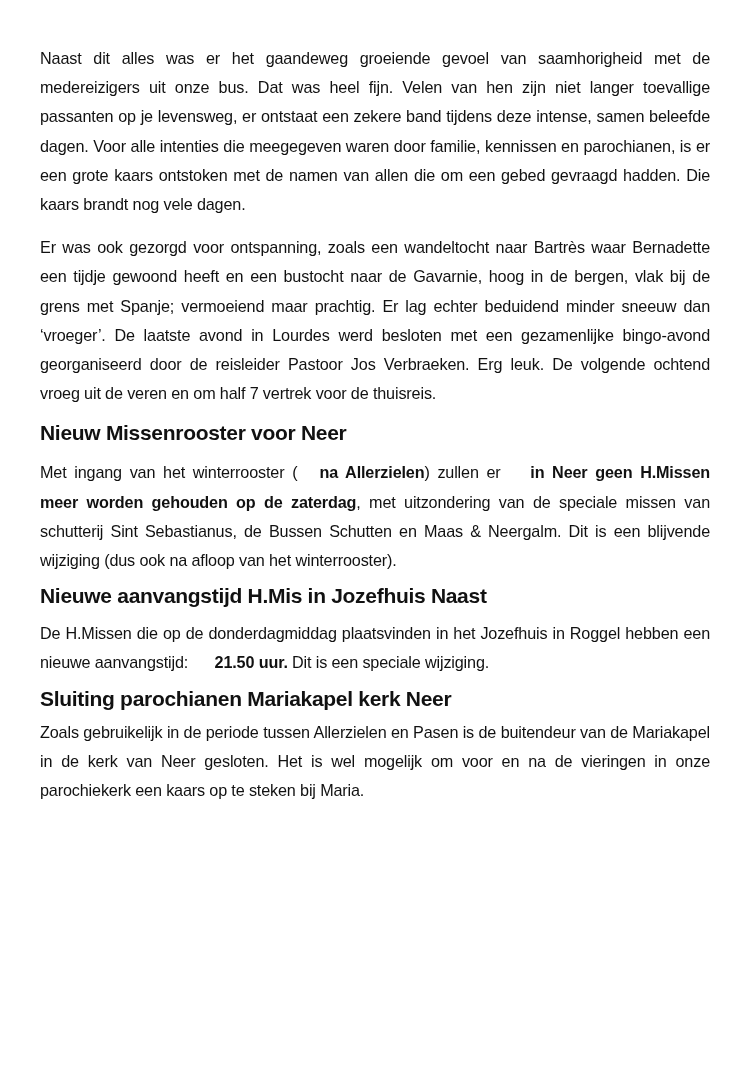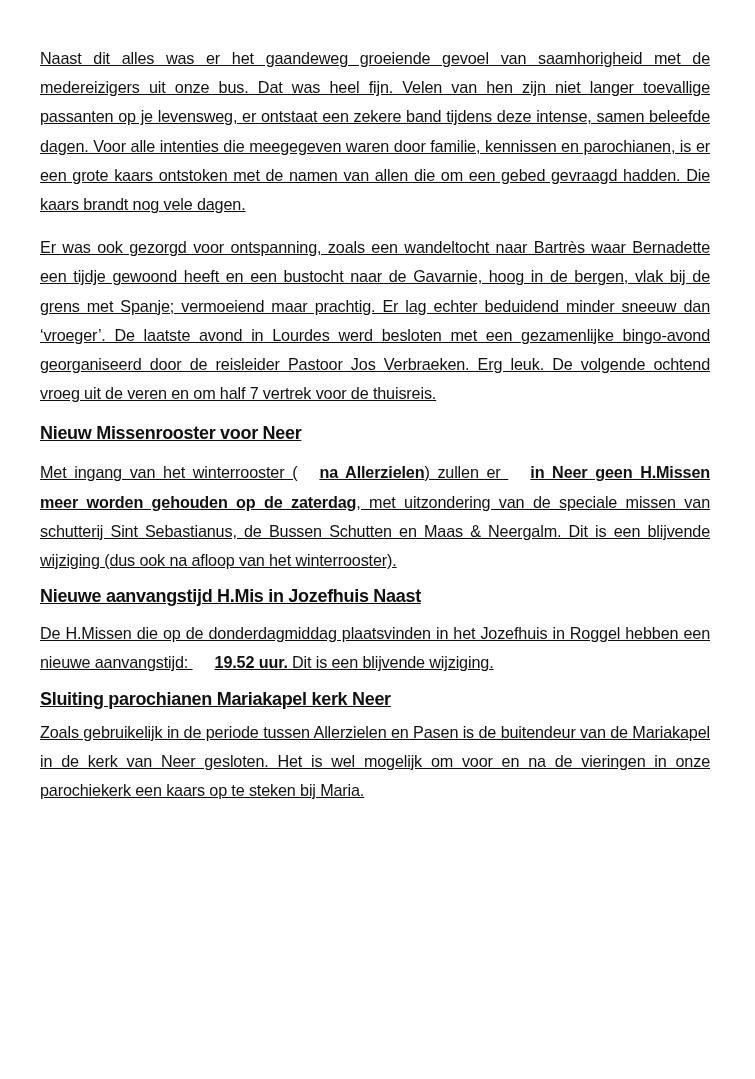--- a/index.html
+++ b/index.html
@@ -13,33 +13,32 @@
       overflow: hidden;
       position: relative;
       color: #111111;
       font-family: "Liberation Sans", sans-serif;
     }
     .page {
       position: absolute;
       left: 40px;
       top: 44px;
       width: 670px;
-      text-decoration: underline;
     }
     .para {
       font-size: 16.2px;
       line-height: 29.2px;
       text-align: justify;
       margin: 0 0 12px 0;
       letter-spacing: -0.15px;
       word-spacing: 0px;
     }
     .para .b { font-weight: bold; margin-left: 22px; }
     .heading {
-      font-size: 18px;
+      font-size: 21px;
       font-weight: bold;
       line-height: 26px;
       margin: 6px 0 12px 0;
       letter-spacing: -0.3px;
     }
     .p1 { margin-bottom: 14px; }
     .p2 { margin-bottom: 12px; }
     .p3 { margin-bottom: 12px; }
     .h1 { margin-top: 8px; margin-bottom: 12px; }
     .p4 { margin-bottom: 8px; }
@@ -56,19 +55,19 @@
 
   <p class="para p2">Er was ook gezorgd voor ontspanning, zoals een wandeltocht naar Bartrès waar Bernadette een tijdje  gewoond heeft en een bustocht naar de Gavarnie, hoog in de bergen, vlak bij de grens met Spanje; vermoeiend maar prachtig. Er lag echter beduidend minder sneeuw  dan ‘vroeger’. De laatste avond  in Lourdes werd besloten met een gezamenlijke bingo-avond georganiseerd door de reisleider Pastoor Jos Verbraeken. Erg leuk. De volgende ochtend vroeg uit de veren en om half 7 vertrek voor de thuisreis.</p>
 
 
   <h2 class="heading h1">Nieuw Missenrooster voor Neer</h2>
 
   <p class="para p4"><span>Met ingang van het winterrooster (</span><span class="b">na Allerzielen</span><span>) zullen er </span><span class="b">in Neer geen H.Missen meer worden gehouden op de zaterdag</span><span>, met uitzondering van de speciale missen van schutterij Sint Sebastianus, de Bussen Schutten en Maas &amp; Neergalm. Dit is een blijvende wijziging (dus ook na afloop van het winterrooster).</span></p>
 
   <h2 class="heading h2">Nieuwe aanvangstijd H.Mis in Jozefhuis Naast</h2>
 
-  <p class="para p5"><span>De H.Missen die op de donderdagmiddag plaatsvinden in het Jozefhuis in Roggel hebben een nieuwe aanvangstijd: </span><span class="b">19.52 uur.</span><span> Dit is een blijvende wijziging.</span></p>
+  <p class="para p5"><span>De H.Missen die op de donderdagmiddag plaatsvinden in het Jozefhuis in Roggel hebben een nieuwe aanvangstijd: </span><span class="b">21.50 uur.</span><span> Dit is een speciale wijziging.</span></p>
 
   <h2 class="heading h3">Sluiting parochianen Mariakapel kerk Neer</h2>
 
   <p class="para p6">Zoals gebruikelijk in de periode tussen Allerzielen en Pasen is de buitendeur van de Mariakapel in de kerk van Neer gesloten. Het is wel mogelijk om voor en na de vieringen in onze parochiekerk een kaars op te steken bij Maria.</p>
 
 </div>
 
 </body></html>

